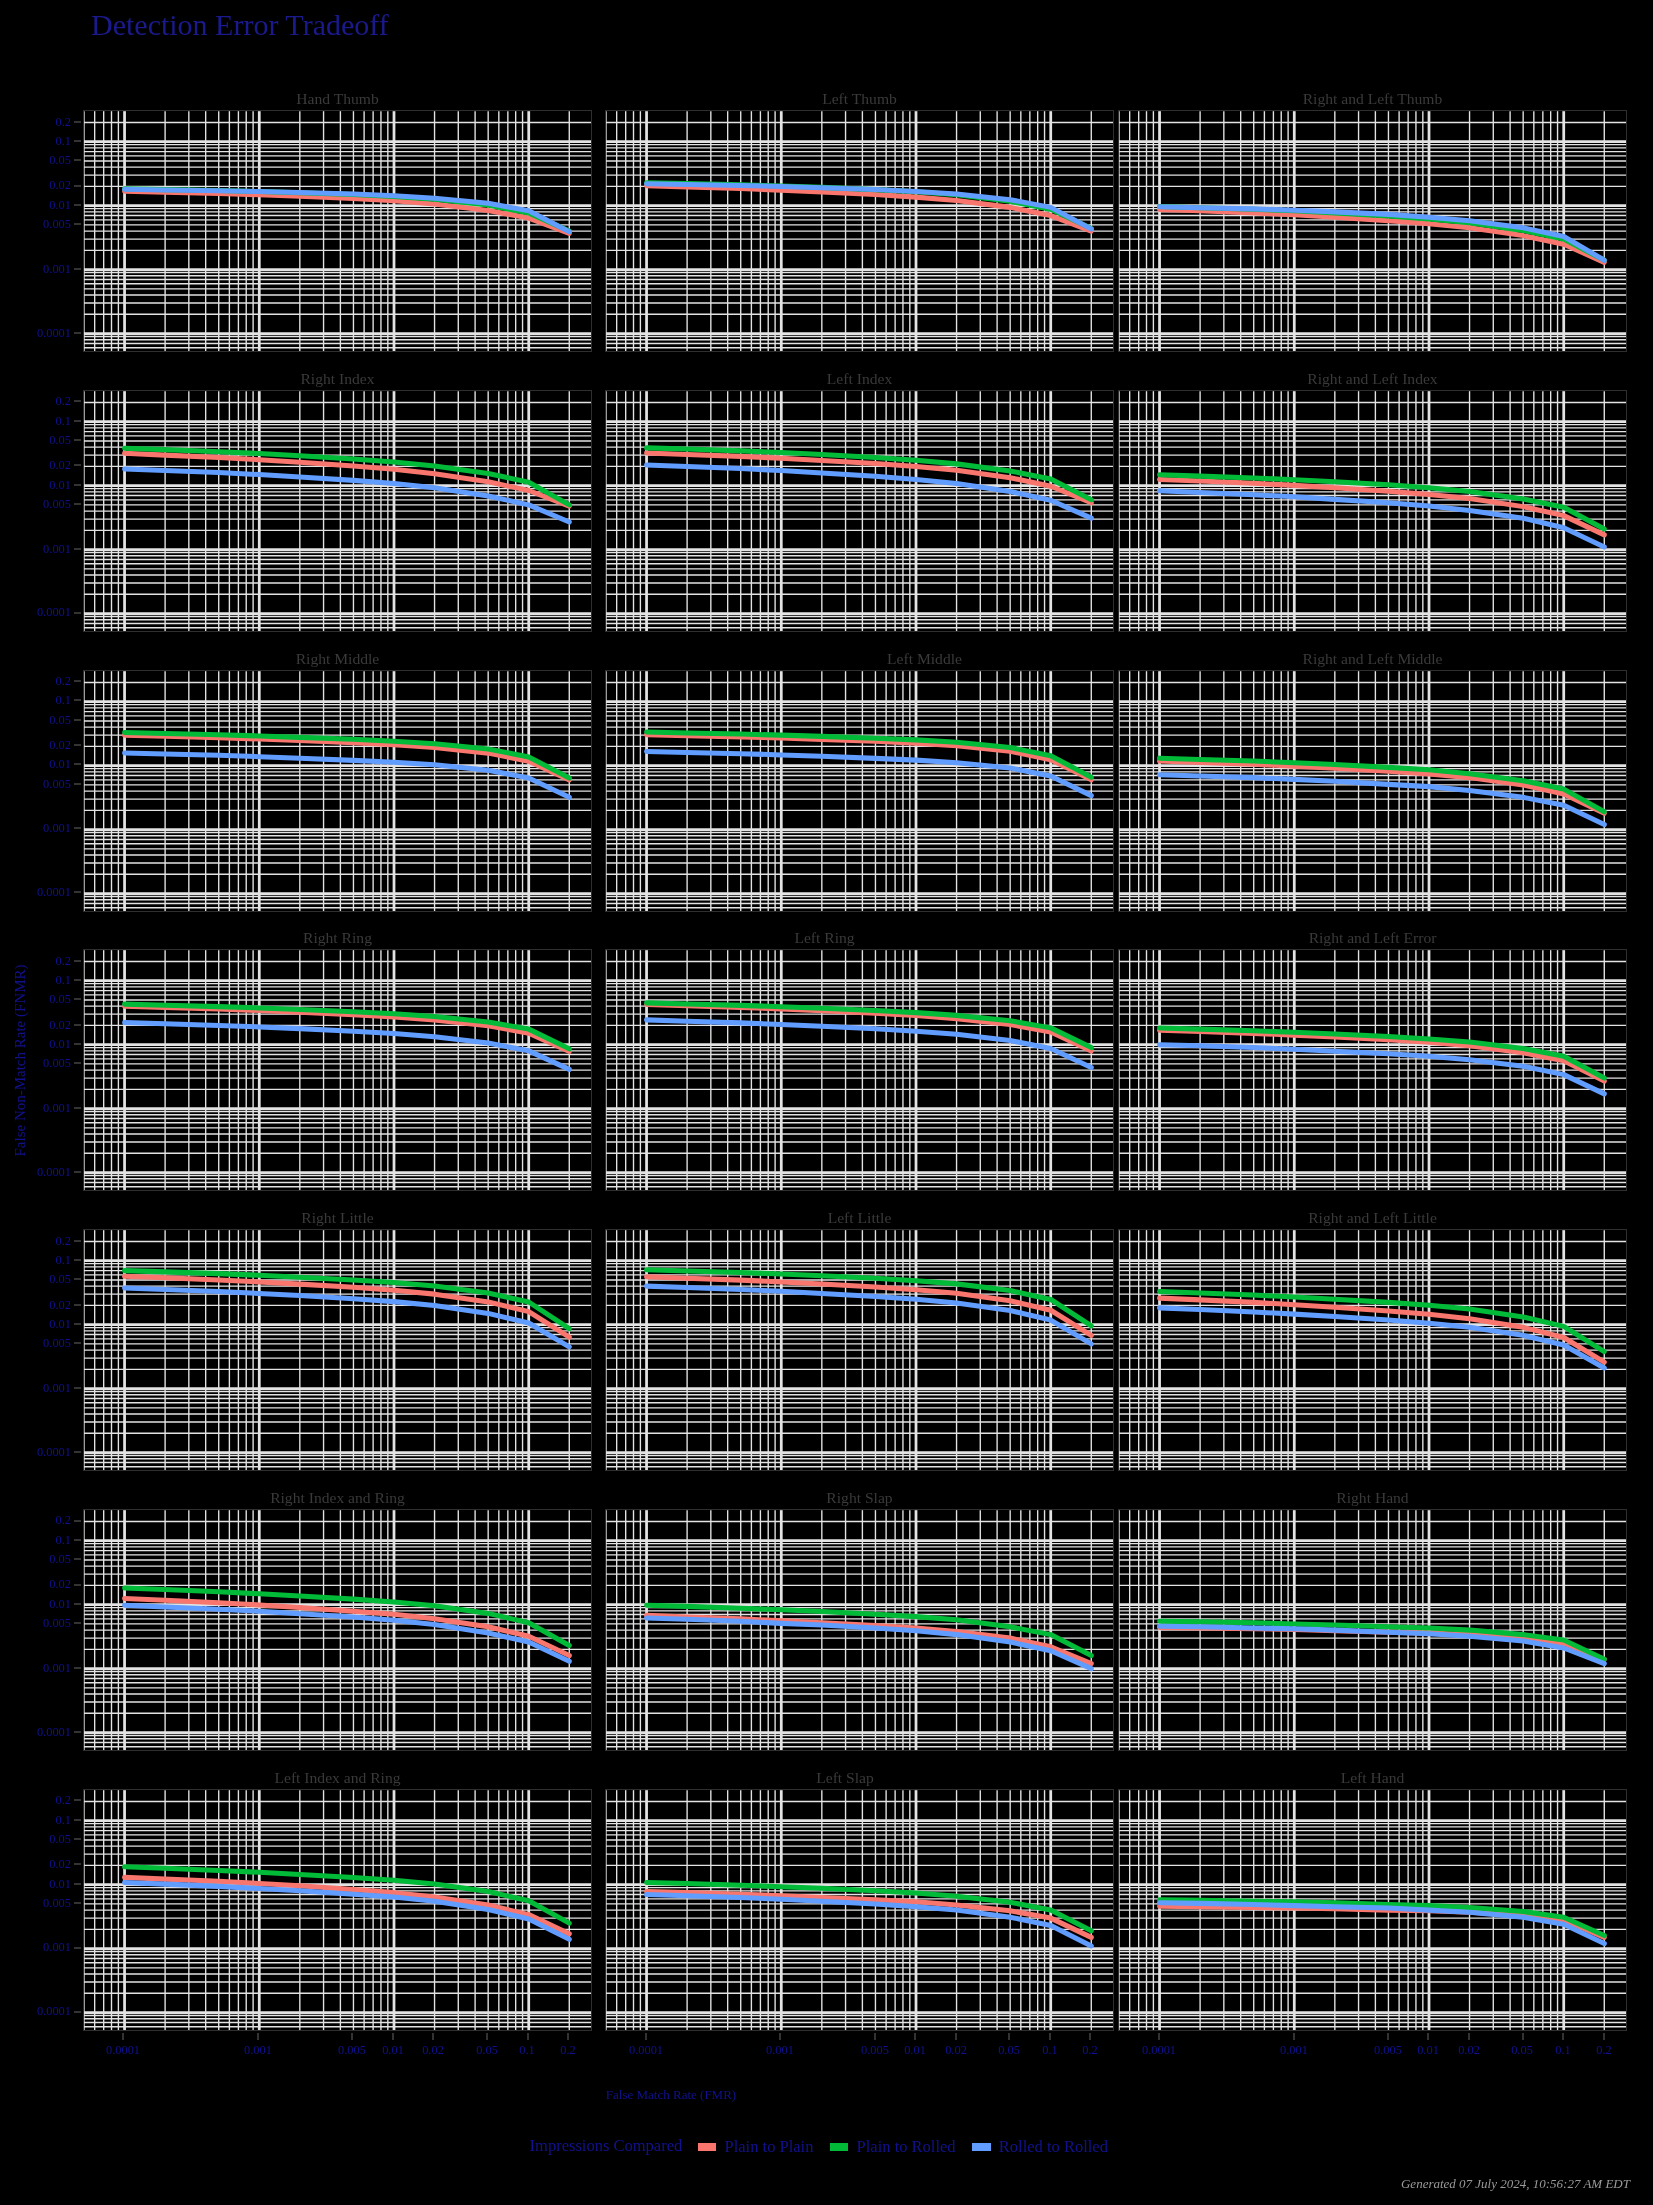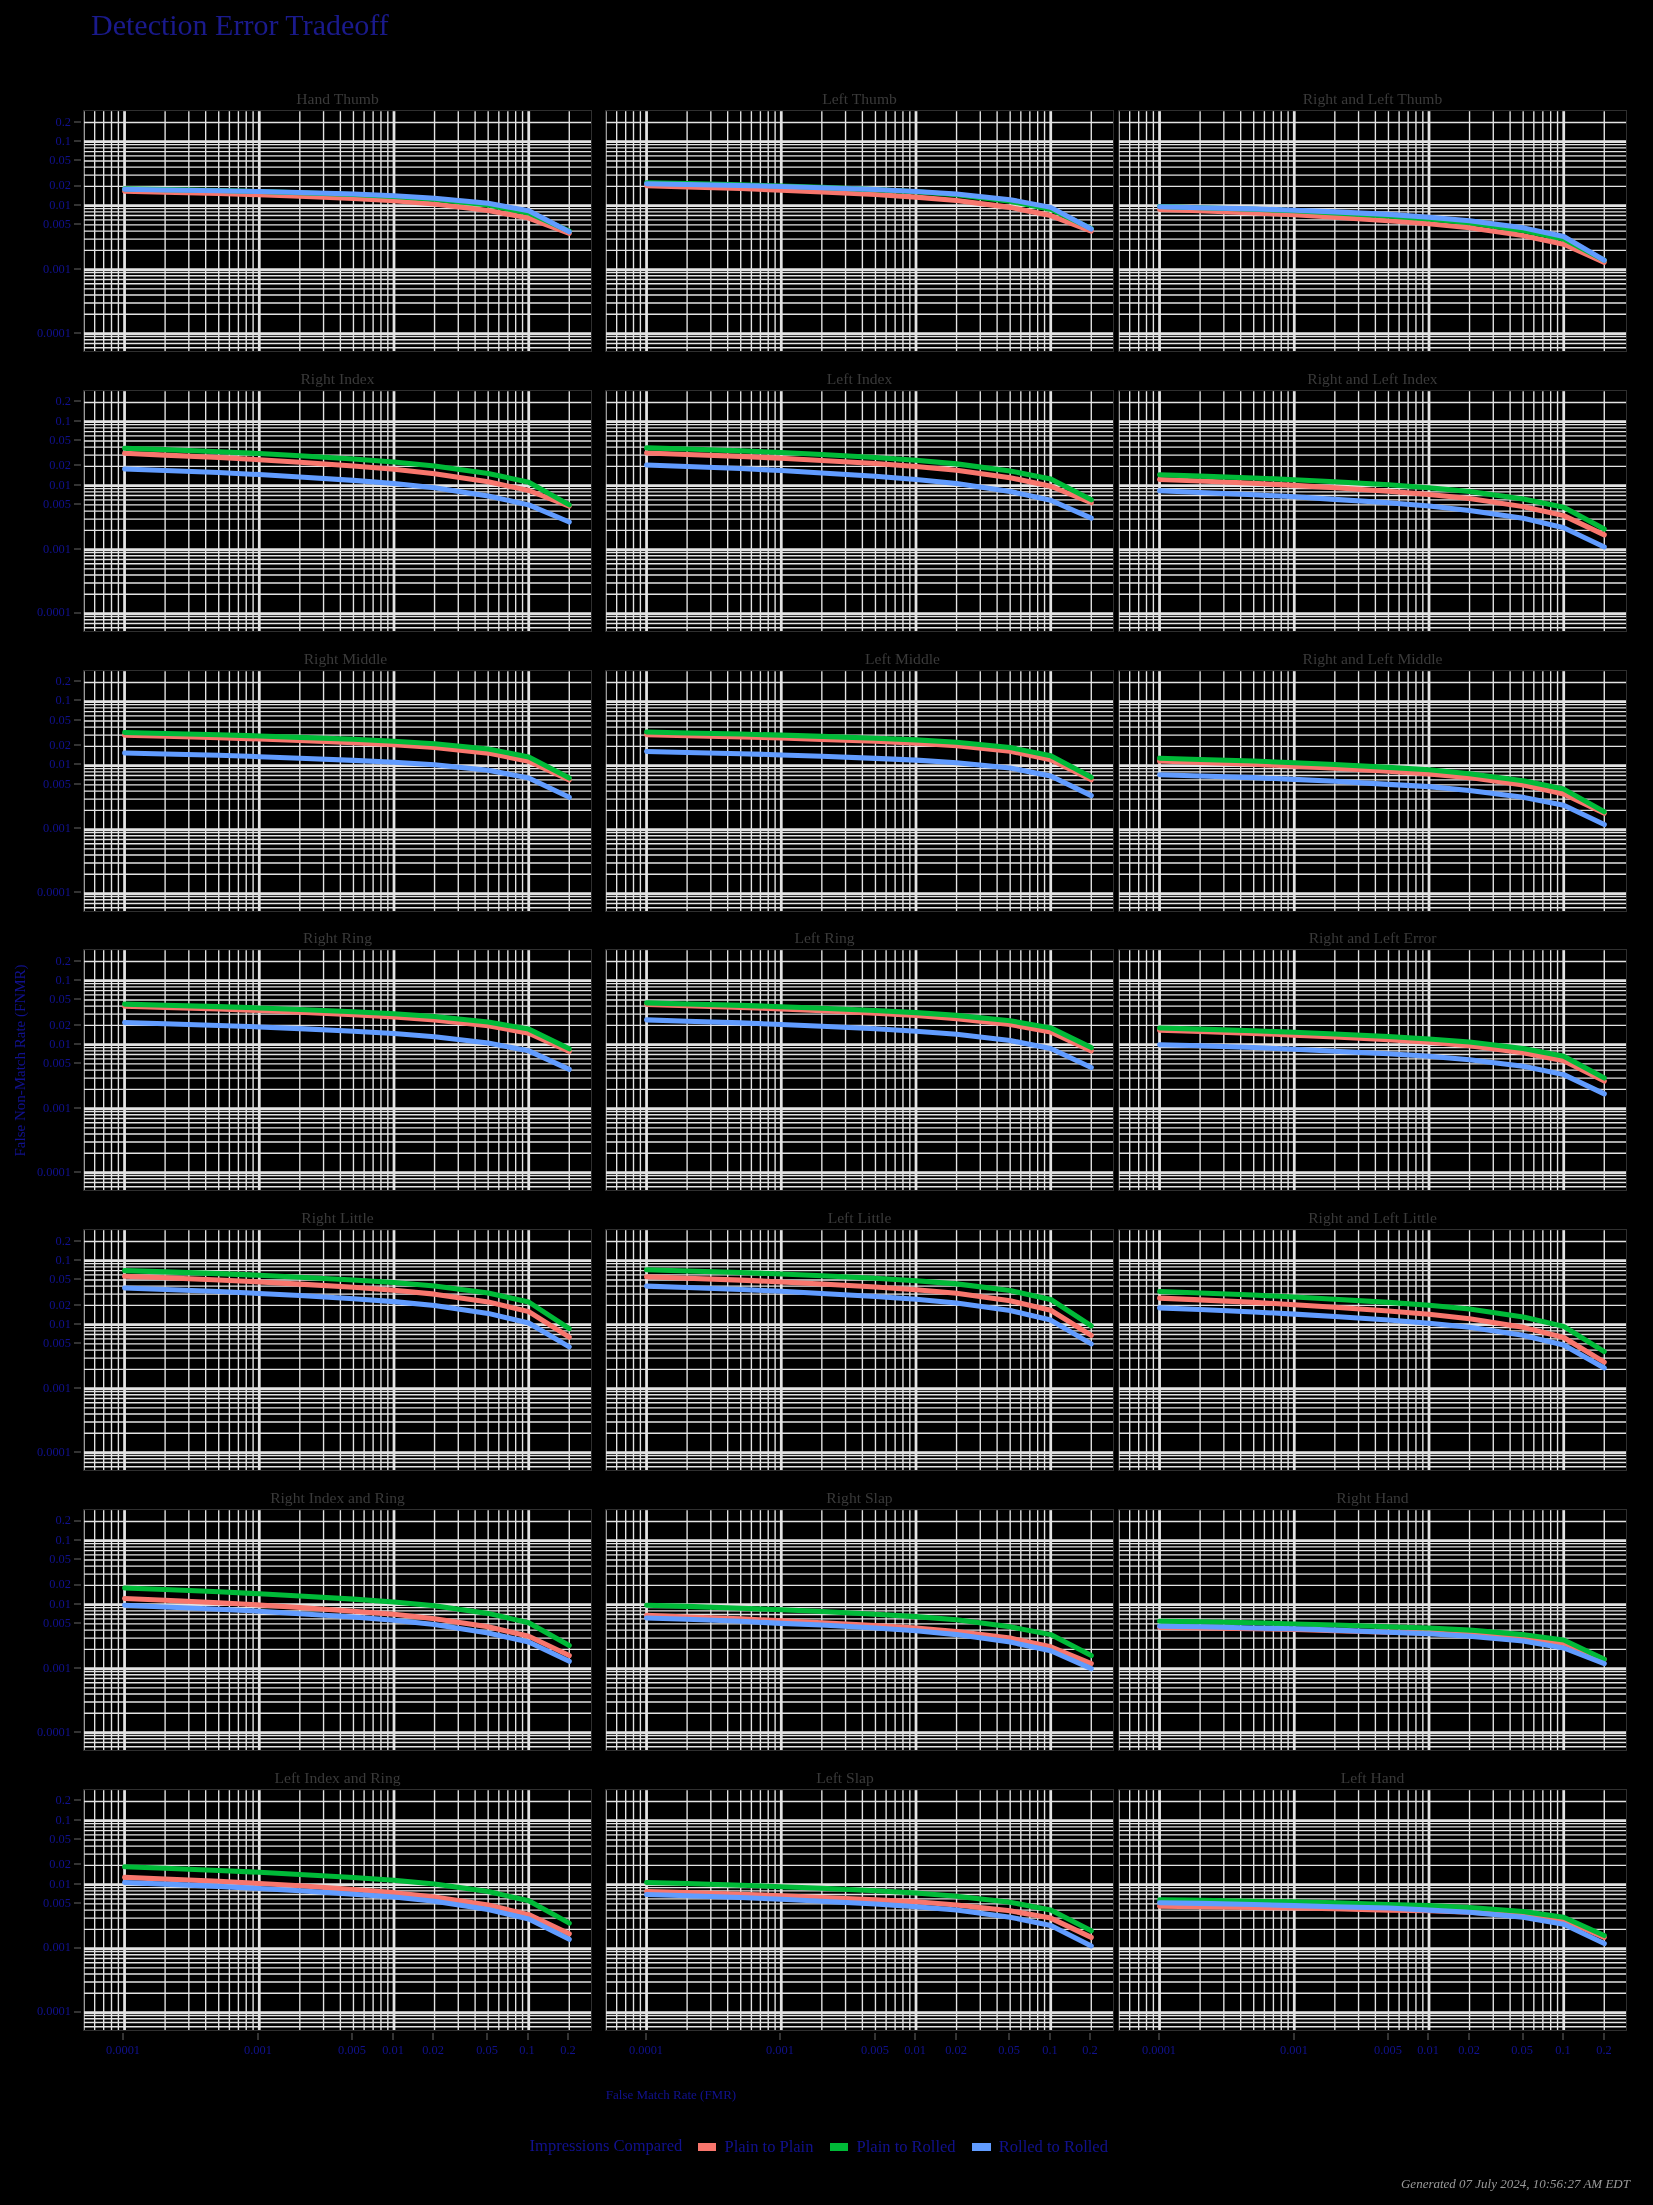--- a/index.html
+++ b/index.html
@@ -541,21 +541,21 @@
             <line y1="72.7959792476625" y2="72.7959792476625" x1="0" x2="1108" stroke="#E3E3E3" stroke-width="3"></line>
             <line y1="66.42555137438154" y2="66.42555137438154" x1="0" x2="1108" stroke="#E3E3E3" stroke-width="6"></line>
             <line y1="24.515694614894812" y2="24.515694614894812" x1="0" x2="1108" stroke="#E3E3E3" stroke-width="3"></line>
           </g>
           <path d="M88.28,192.16 L176.56,195.64 L293.27,200.44 L381.55,205.05 L469.83,210.03 L586.53,217.65 L674.81,224.68 L763.09,233.58 L879.80,251.30 L968.08,270.88 L1056.36,312.79" fill="none" stroke="#F8766D" stroke-width="11" stroke-linecap="round" stroke-linejoin="round"></path>
           <path d="M88.28,181.94 L176.56,184.87 L293.27,188.86 L381.55,192.64 L469.83,197.20 L586.53,203.86 L674.81,210.03 L763.09,218.39 L879.80,234.55 L968.08,252.60 L1056.36,300.01" fill="none" stroke="#00BA38" stroke-width="11" stroke-linecap="round" stroke-linejoin="round"></path>
           <path d="M88.28,216.91 L176.56,220.67 L293.27,225.51 L381.55,229.86 L469.83,235.53 L586.53,242.90 L674.81,250.03 L763.09,259.56 L879.80,276.46 L968.08,297.20 L1056.36,339.11" fill="none" stroke="#619CFF" stroke-width="11" stroke-linecap="round" stroke-linejoin="round"></path>
         </svg>
       </div>
     </div>
-    <div class="panel" style="left: 83px; top: 650px; width: 509px; height: 262px; padding-left: 16px;">
+    <div class="panel" style="left: 83px; top: 650px; width: 509px; height: 262px;">
       <div class="panel-title">Right Middle</div>
       <div class="panel-plot" style="width: 509px; height: 242px;">
         <svg width="509" height="242" viewBox="0 0 1108 526">
           <g>
             <line x1="0" x2="0" y1="0" y2="526" stroke="#E3E3E3" stroke-width="3"></line>
             <line x1="23.221098046792065" x2="23.221098046792065" y1="0" y2="526" stroke="#E3E3E3" stroke-width="3"></line>
             <line x1="42.85425669897337" x2="42.85425669897337" y1="0" y2="526" stroke="#E3E3E3" stroke-width="3"></line>
             <line x1="59.86127229813775" x2="59.86127229813775" y1="0" y2="526" stroke="#E3E3E3" stroke-width="3"></line>
             <line x1="74.86252320516364" x2="74.86252320516364" y1="0" y2="526" stroke="#E3E3E3" stroke-width="3"></line>
             <line x1="88.28159940971726" x2="88.28159940971726" y1="0" y2="526" stroke="#E3E3E3" stroke-width="6"></line>
@@ -621,21 +621,21 @@
             <line y1="72.7959792476625" y2="72.7959792476625" x1="0" x2="1108" stroke="#E3E3E3" stroke-width="3"></line>
             <line y1="66.42555137438154" y2="66.42555137438154" x1="0" x2="1108" stroke="#E3E3E3" stroke-width="6"></line>
             <line y1="24.515694614894812" y2="24.515694614894812" x1="0" x2="1108" stroke="#E3E3E3" stroke-width="3"></line>
           </g>
           <path d="M88.28,139.22 L176.56,141.48 L293.27,144.70 L381.55,147.64 L469.83,150.98 L586.53,155.81 L674.81,160.21 L763.09,166.21 L879.80,178.37 L968.08,196.15 L1056.36,236.53" fill="none" stroke="#F8766D" stroke-width="11" stroke-linecap="round" stroke-linejoin="round"></path>
           <path d="M88.28,133.46 L176.56,135.51 L293.27,138.42 L381.55,141.06 L469.83,144.04 L586.53,148.34 L674.81,152.46 L763.09,157.97 L879.80,169.44 L968.08,186.61 L1056.36,232.63" fill="none" stroke="#00BA38" stroke-width="11" stroke-linecap="round" stroke-linejoin="round"></path>
           <path d="M88.28,177.99 L176.56,180.33 L293.27,183.18 L381.55,186.17 L469.83,189.32 L586.53,194.12 L674.81,198.26 L763.09,203.86 L879.80,215.47 L968.08,232.63 L1056.36,274.54" fill="none" stroke="#619CFF" stroke-width="11" stroke-linecap="round" stroke-linejoin="round"></path>
         </svg>
       </div>
     </div>
-    <div class="panel" style="left: 605px; top: 650px; width: 595px; height: 262px;">
+    <div class="panel" style="left: 605px; top: 650px; width: 595px; height: 262px; padding-left: 44px;">
       <div class="panel-title">Left Middle</div>
       <div class="panel-plot" style="width: 509px; height: 242px;">
         <svg width="509" height="242" viewBox="0 0 1108 526">
           <g>
             <line x1="0" x2="0" y1="0" y2="526" stroke="#E3E3E3" stroke-width="3"></line>
             <line x1="23.221098046792065" x2="23.221098046792065" y1="0" y2="526" stroke="#E3E3E3" stroke-width="3"></line>
             <line x1="42.85425669897337" x2="42.85425669897337" y1="0" y2="526" stroke="#E3E3E3" stroke-width="3"></line>
             <line x1="59.86127229813775" x2="59.86127229813775" y1="0" y2="526" stroke="#E3E3E3" stroke-width="3"></line>
             <line x1="74.86252320516364" x2="74.86252320516364" y1="0" y2="526" stroke="#E3E3E3" stroke-width="3"></line>
             <line x1="88.28159940971726" x2="88.28159940971726" y1="0" y2="526" stroke="#E3E3E3" stroke-width="6"></line>

